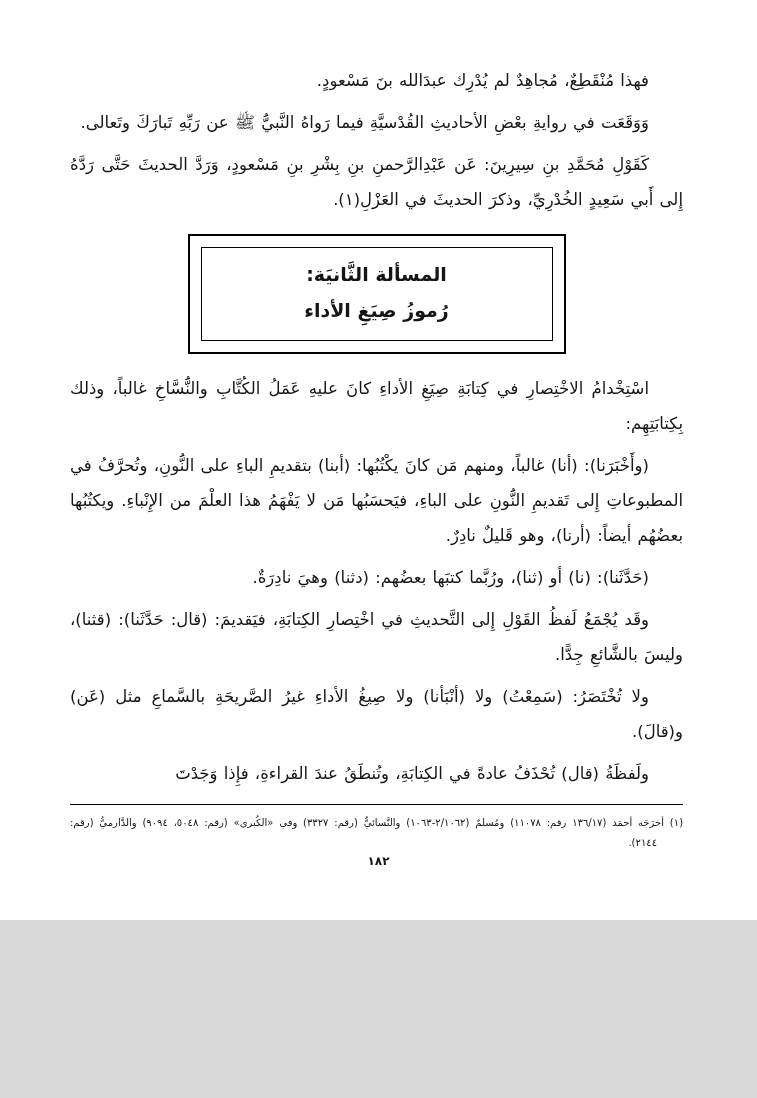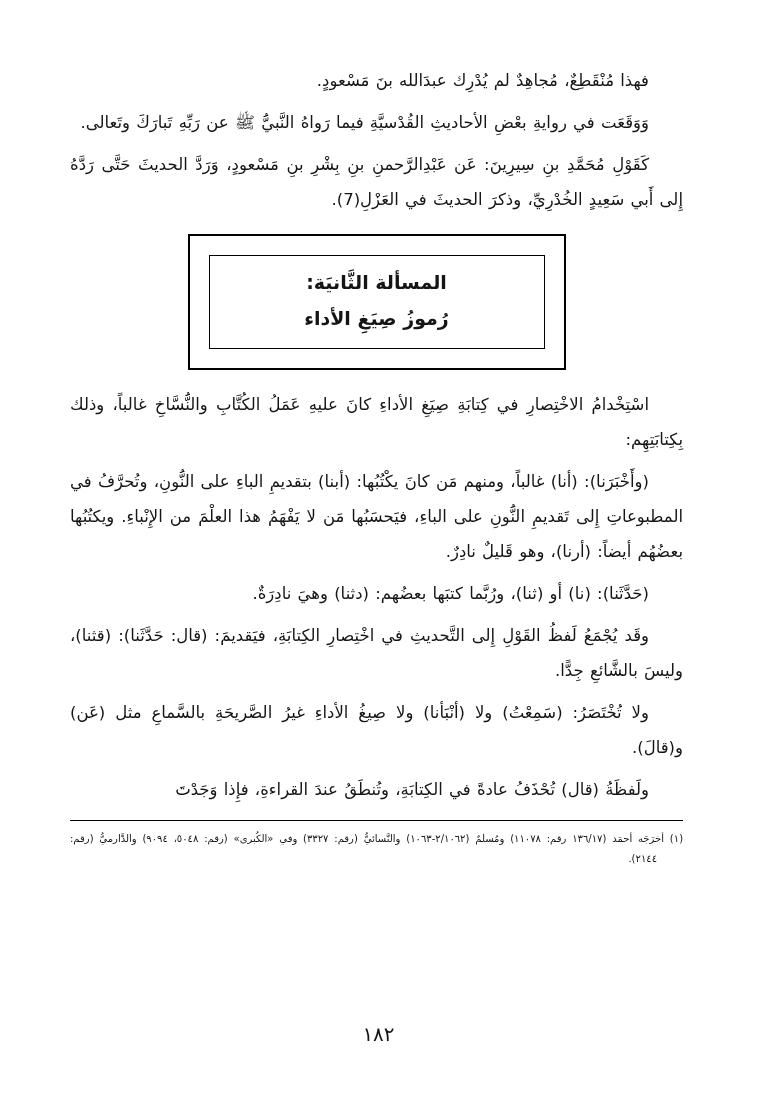--- a/index.html
+++ b/index.html
@@ -2,21 +2,21 @@
 <html lang="ar" dir="rtl"><head>
 <meta charset="utf-8">
 <style>
   * { margin: 0; padding: 0; box-sizing: border-box; }
   html, body { background: #d9d9d9; }
   body { font-family: "DejaVu Sans", sans-serif; }
 
   .page {
     position: relative;
     width: 757px;
-    height: 1098px;
+    height: 920px;
     margin: 0 auto;
     background: #ffffff;
     color: #151515;
     direction: rtl;
     padding: 64px 74px 24px 70px;
     overflow: hidden;
   }
 
   .body-text {
     font-size: 16.5px;
@@ -33,21 +33,21 @@
     line-height: 2.0;
     text-align: justify;
     text-indent: 18px;
     margin: 12px 0 8px 0;
   }
 
   .title-box-outer {
     width: 378px;
     margin: 16px auto 18px auto;
     border: 2px solid #000;
-    padding: 19px;
+    padding: 11px;
     background: #fff;
   }
   .title-box-inner {
     border: 1.5px solid #000;
     padding: 8px 10px 12px 10px;
     text-align: center;
   }
   .box-line {
     font-size: 19px;
     font-weight: bold;
@@ -66,35 +66,35 @@
     text-indent: -26px;
     word-spacing: 1px;
   }
 
   .page-number {
     position: absolute;
     bottom: 52px;
     left: 0;
     right: 0;
     text-align: center;
-    font-size: 20px;
-    font-weight: normal;
+    font-size: 12px;
+    font-weight: bold;
     letter-spacing: 1px;
   }
 </style>
 </head>
 <body>
 
 <div class="page">
 
   <p class="body-text">فهذا مُنْقَطِعٌ، مُجاهِدٌ لم يُدْرِك عبدَالله بنَ مَسْعودٍ.</p>
   <p class="body-text">وَوَقَعَت في روايةِ بعْضِ الأحاديثِ القُدْسيَّةِ فيما رَواهُ النَّبيُّ ﷺ عن رَبِّهِ تَبارَكَ وتَعالى.</p>
 
 
-  <p class="body-text">كَقَوْلِ مُحَمَّدِ بنِ سِيرِينَ: عَن عَبْدِالرَّحمنِ بنِ بِشْرِ بنِ مَسْعودٍ، وَرَدَّ الحديثَ حَتَّى رَدَّهُ إِلى أَبي سَعِيدٍ الخُدْرِيِّ، وذكرَ الحديثَ في العَزْلِ(7).</p>
+  <p class="body-text">كَقَوْلِ مُحَمَّدِ بنِ سِيرِينَ: عَن عَبْدِالرَّحمنِ بنِ بِشْرِ بنِ مَسْعودٍ، وَرَدَّ الحديثَ حَتَّى رَدَّهُ إِلى أَبي سَعِيدٍ الخُدْرِيِّ، وذكرَ الحديثَ في العَزْلِ(١).</p>
 
   <div class="title-box-outer">
     <div class="title-box-inner">
       <div class="box-line">المسألة الثَّانيَة:</div>
       <div class="box-line">رُموزُ صِيَغِ الأداء</div>
     </div>
   </div>
 
   <p class="body-text">اسْتِخْدامُ الاخْتِصارِ في كِتابَةِ صِيَغِ الأداءِ كانَ عليهِ عَمَلُ الكُتَّابِ والنُّسَّاخِ غالباً، وذلك بِكِتابَتِهِم:</p>
   <p class="body-text">(وأَخْبَرَنا): (أنا) غالباً، ومنهم مَن كانَ يكْتُبُها: (أبنا) بتقديمِ الباءِ على النُّونِ، وتُحرَّفُ في المطبوعاتِ إِلى تَقديمِ النُّونِ على الباءِ، فيَحسَبُها مَن لا يَفْهَمُ هذا العلْمَ من الإِنْباءِ. ويكتُبُها بعضُهُم أيضاً: (أرنا)، وهو قَليلٌ نادِرٌ.</p>

